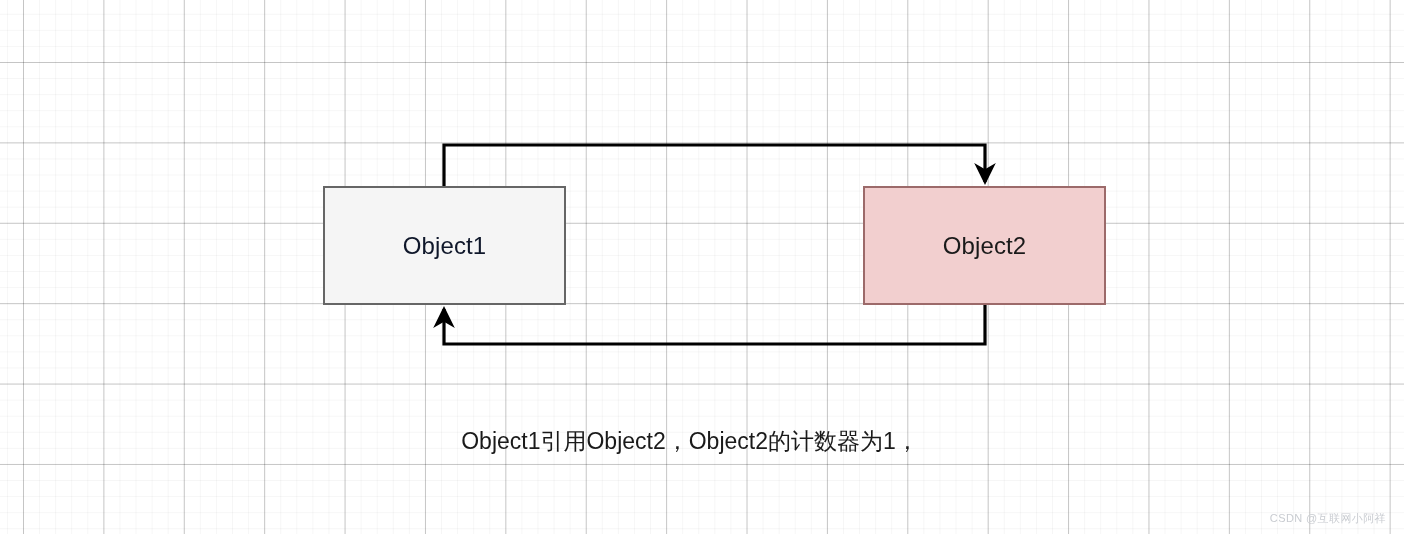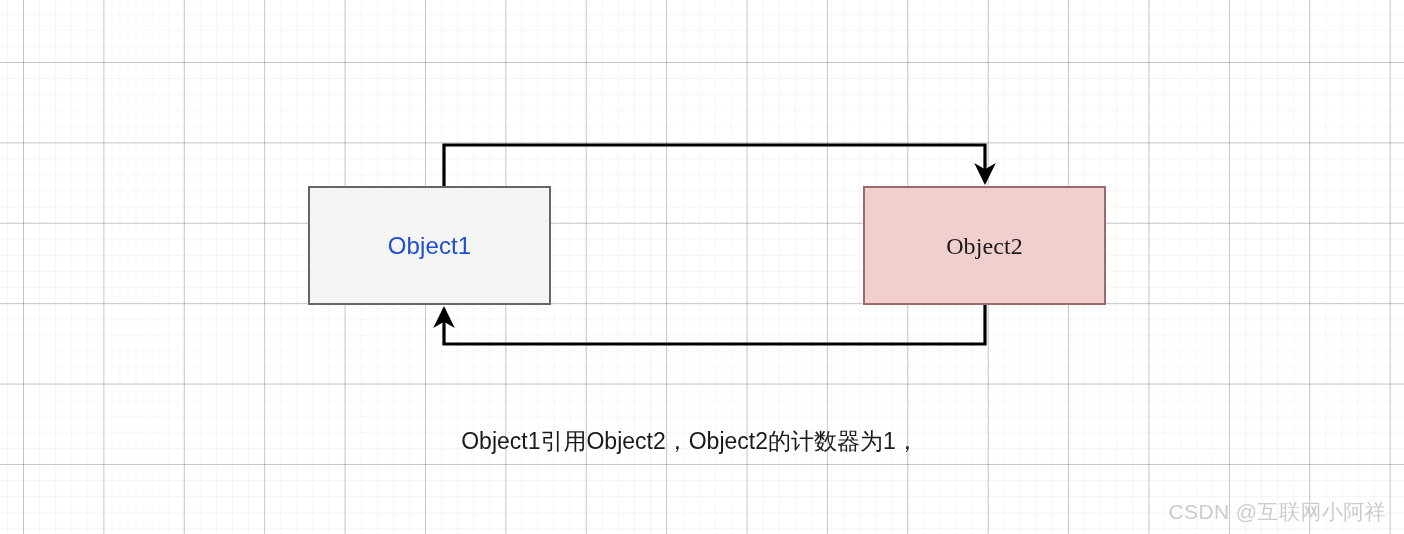--- a/index.html
+++ b/index.html
@@ -41,57 +41,56 @@
     position: absolute;
     box-sizing: border-box;
     display: flex;
     align-items: center;
     justify-content: center;
     font-size: 24px;
     line-height: 1;
     letter-spacing: 0.1px;
   }
   #node-object1 {
-    left: 308px;
+    left: 323px;
     top: 186px;
     width: 243px;
     height: 119px;
     background: #f5f5f5;
     border: 2px solid #666666;
-    color: #1d4ed8;
+    color: #0f172a;
   }
   #node-object2 {
     left: 863px;
     top: 186px;
     width: 243px;
     height: 119px;
     background: #f2cfcf;
     border: 2px solid #9c6a6a;
     color: #1a1a1a;
-    font-family: Liberation Serif, serif;
   }
   #caption {
     position: absolute;
     left: 0;
     top: 392px;
     width: 1380px;
     text-align: center;
     font-size: 23px;
     line-height: 33px;
     color: #1a1a1a;
     white-space: pre-line;
   }
   #caption .cap-line {
     display: block;
   }
   #watermark {
     position: absolute;
     right: 18px;
     bottom: 8px;
-    font-size: 21px;
+    font-size: 11px;
     color: #c9ccd1;
     letter-spacing: 0.4px;
     user-select: none;
   }
 </style>
 </head>
 <body>
 
 <div id="canvas">
 

